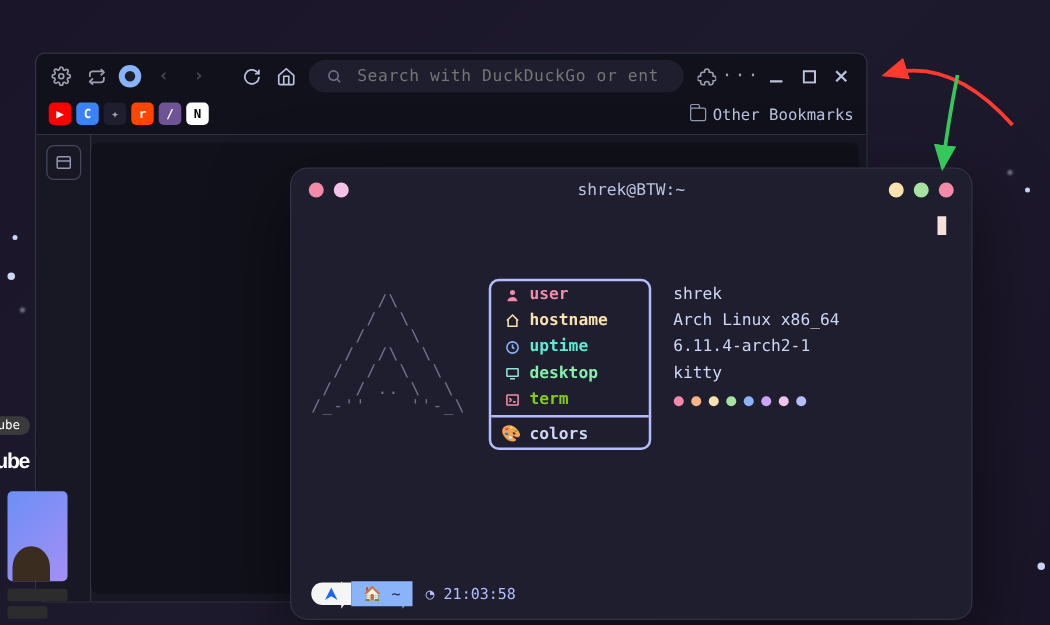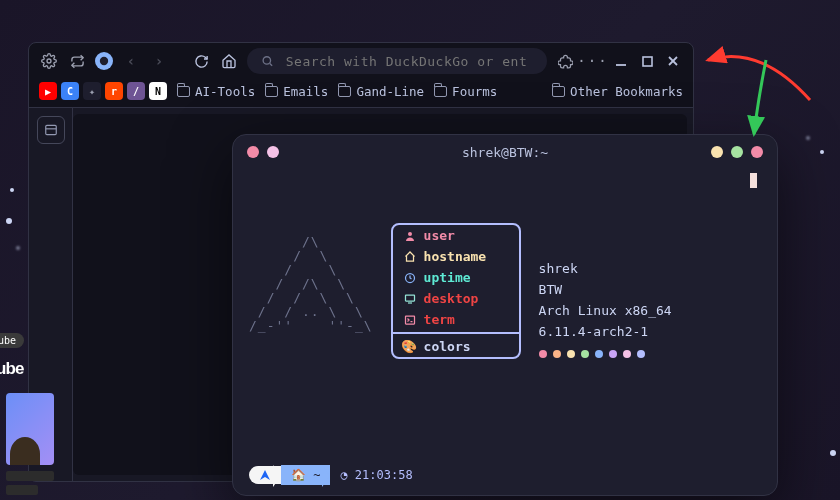--- a/index.html
+++ b/index.html
@@ -75,21 +75,21 @@
   .term-body { flex:1; padding:10px 16px 8px 16px; position:relative; }
   .cursor { position:absolute; right:20px; top:4px; width:7px; height:15px; background:#f5e0dc; }
 
   .fetch-row { display:flex; gap:18px; margin-top:44px; }
   .ascii { white-space:pre; color:#6e738d; font-size:13px; line-height:14px; letter-spacing:1px; margin-top:12px; }
   .infobox { border:2px solid #b4befe; border-radius:8px; min-width:130px; }
   .inf-row { display:flex; align-items:center; gap:7px; padding:3px 10px; }
   .inf-ico { width:14px; display:inline-flex; justify-content:center; }
   .inf-label { font-weight:bold; }
   .inf-sep { height:0; border-top:2px solid #b4befe; margin:2px 0; }
-  .vals { display:flex; flex-direction:column; gap:0px; padding-top:2px;margin-top:33px; }
+  .vals { display:flex; flex-direction:column; gap:0px; padding-top:2px; }
   .vals div { padding:3px 0; color:#cdd6f4; }
 
   .swatches { display:flex; gap:6px; align-items:center; }
   .sw { width:8px; height:8px; border-radius:50%; }
 
   .prompt { position:absolute; left:16px; bottom:10px; display:flex; align-items:center; gap:0; font-size:12px; }
   .seg { display:flex; align-items:center; padding:3px 10px 3px 10px; position:relative; }
   .seg.first { background:#f5f5f5; color:#1e66f5; border-radius:12px 0 0 12px; }
   .seg.mid { background:#89b4fa; color:#1e1e2e; }
   .seg.mid::before{content:"";position:absolute;left:-8px;top:0;border-top:11px solid transparent;border-bottom:11px solid transparent;border-left:8px solid #f5f5f5;}
@@ -182,38 +182,20 @@
 
   <div class="bookmarks">
     <div id="bk-icons" style="display:flex;gap:4px;">
         <div class="bk-ico" style="background: rgb(255, 0, 0); color: rgb(255, 255, 255);">▶</div>
         <div class="bk-ico" style="background: rgb(59, 130, 246); color: rgb(255, 255, 255);">C</div>
         <div class="bk-ico" style="background: rgb(30, 30, 46); color: rgb(156, 160, 176);">✦</div>
         <div class="bk-ico" style="background: rgb(255, 69, 0); color: rgb(255, 255, 255);">r</div>
         <div class="bk-ico" style="background: rgb(110, 84, 148); color: rgb(255, 255, 255);">/</div>
         <div class="bk-ico" style="background: rgb(255, 255, 255); color: rgb(0, 0, 0);">N</div>
       </div>
-    <div id="bk-folders" style="display:flex;gap:10px;margin-left:4px;">
-        <div class="bk-folder">
-          <span class="fo"></span>
-          <span>AI-Tools</span>
-        </div>
-        <div class="bk-folder">
-          <span class="fo"></span>
-          <span>Emails</span>
-        </div>
-        <div class="bk-folder">
-          <span class="fo"></span>
-          <span>Gand-Line</span>
-        </div>
-        <div class="bk-folder">
-          <span class="fo"></span>
-          <span>Fourms</span>
-        </div>
-      </div>
     <div class="bk-spacer"></div>
     <div class="bk-folder">
         <span class="fo"></span>
         <span>Other Bookmarks</span>
       </div>
   </div>
 
   <div class="browser-body">
     <div class="sidebar">
       <div class="side-btn">
@@ -290,45 +272,45 @@
               </span>
               <span class="inf-label" style="color:#5eead4">uptime</span>
             </div>
             <div class="inf-row">
               <span class="inf-ico" style="color:#94e2d5">
                 <svg width="12" height="12" viewBox="0 0 24 24" fill="none" stroke="currentColor" stroke-width="2.5">
                   <rect x="3" y="4" width="18" height="12" rx="1"></rect>
                   <line x1="8" y1="20" x2="16" y2="20"></line>
                 </svg>
               </span>
-              <span class="inf-label" style="color:#ef4444">desktop</span>
+              <span class="inf-label" style="color:#86efac">desktop</span>
             </div>
             <div class="inf-row">
               <span class="inf-ico" style="color:#f38ba8">
                 <svg width="12" height="12" viewBox="0 0 24 24" fill="none" stroke="currentColor" stroke-width="2.5">
                   <rect x="3" y="4" width="18" height="16" rx="1"></rect>
                   <path d="M7 9l3 3-3 3M13 15h4"></path>
                 </svg>
               </span>
-              <span class="inf-label" style="color:#ef4444">term</span>
+              <span class="inf-label" style="color:#84cc16">term</span>
             </div>
           </div>
         <div class="inf-sep"></div>
         <div class="inf-row">
           <span class="inf-ico" style="color:#cdd6f4">🎨</span>
           <span class="inf-label">colors</span>
         </div>
       </div>
 
       <div style="display:flex;flex-direction:column;gap:0;">
         <div class="vals" id="inf-vals">
             <div>shrek</div>
-            <div>BTW</div>
             <div>Arch Linux x86_64</div>
             <div>6.11.4-arch2-1</div>
+            <div>kitty</div>
           </div>
         <div style="height:8px"></div>
         <div class="swatches" id="swatches">
             <div class="sw" style="background: rgb(243, 139, 168);"></div>
             <div class="sw" style="background: rgb(250, 179, 135);"></div>
             <div class="sw" style="background: rgb(249, 226, 175);"></div>
             <div class="sw" style="background: rgb(166, 227, 161);"></div>
             <div class="sw" style="background: rgb(137, 180, 250);"></div>
             <div class="sw" style="background: rgb(203, 166, 247);"></div>
             <div class="sw" style="background: rgb(245, 194, 231);"></div>

